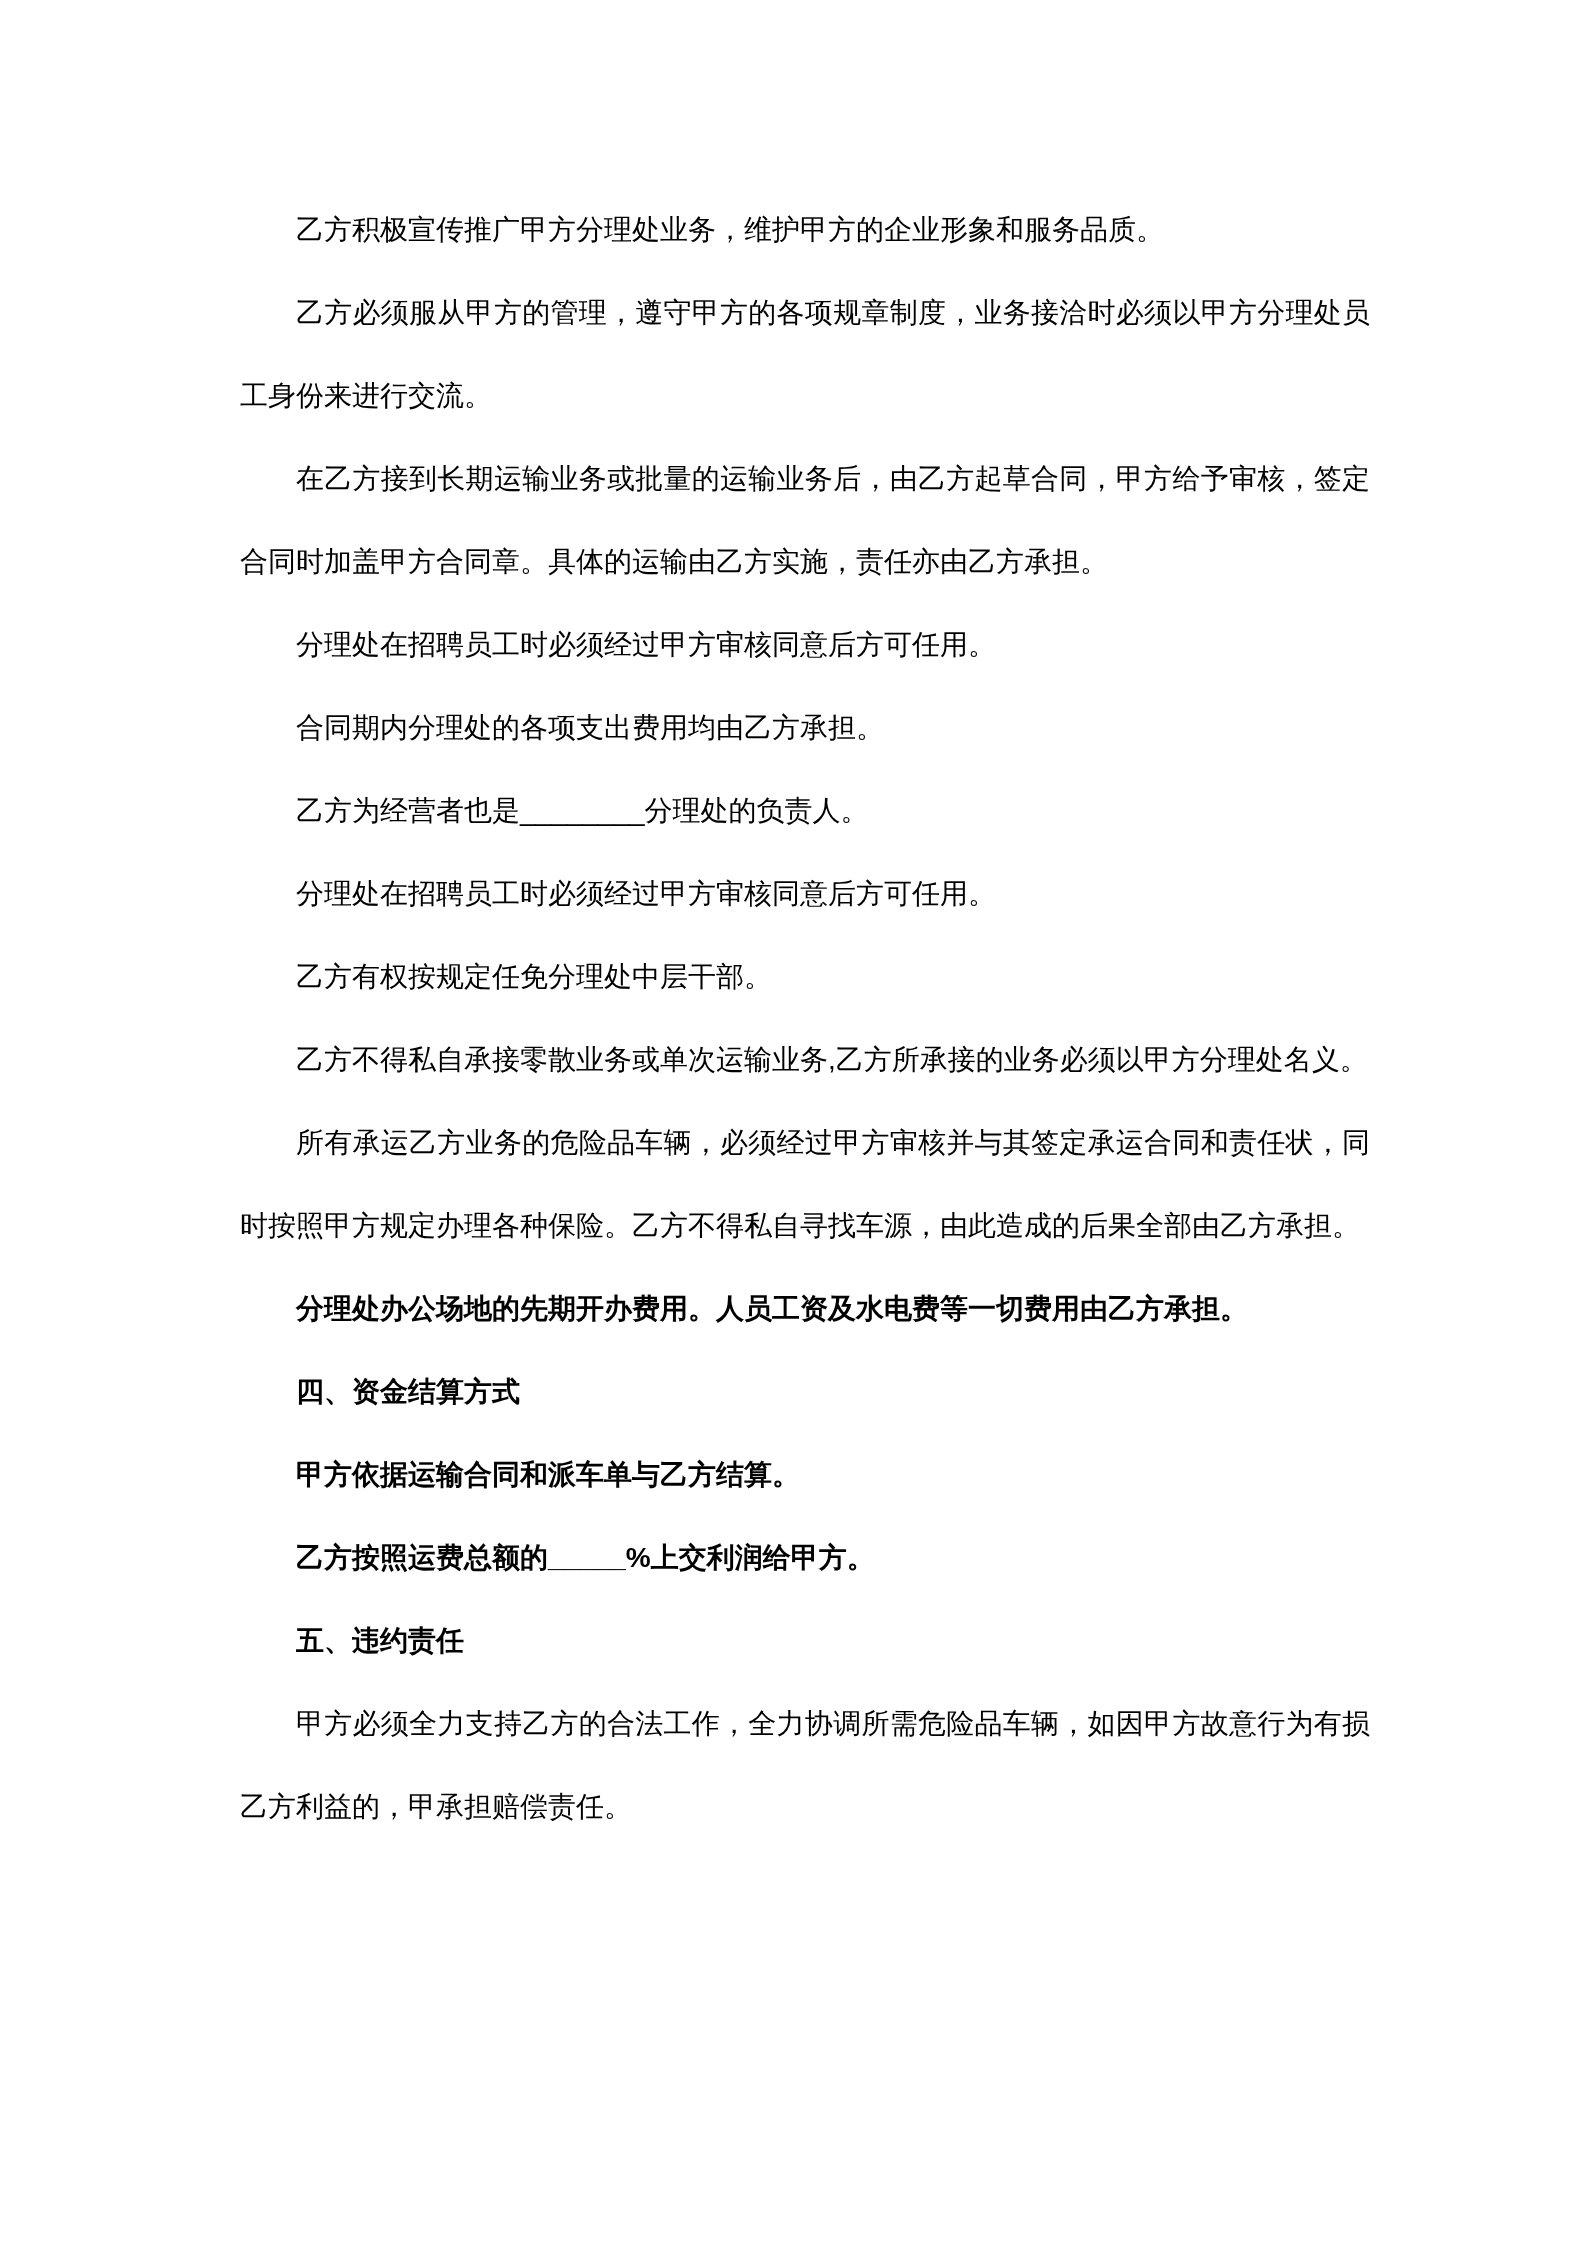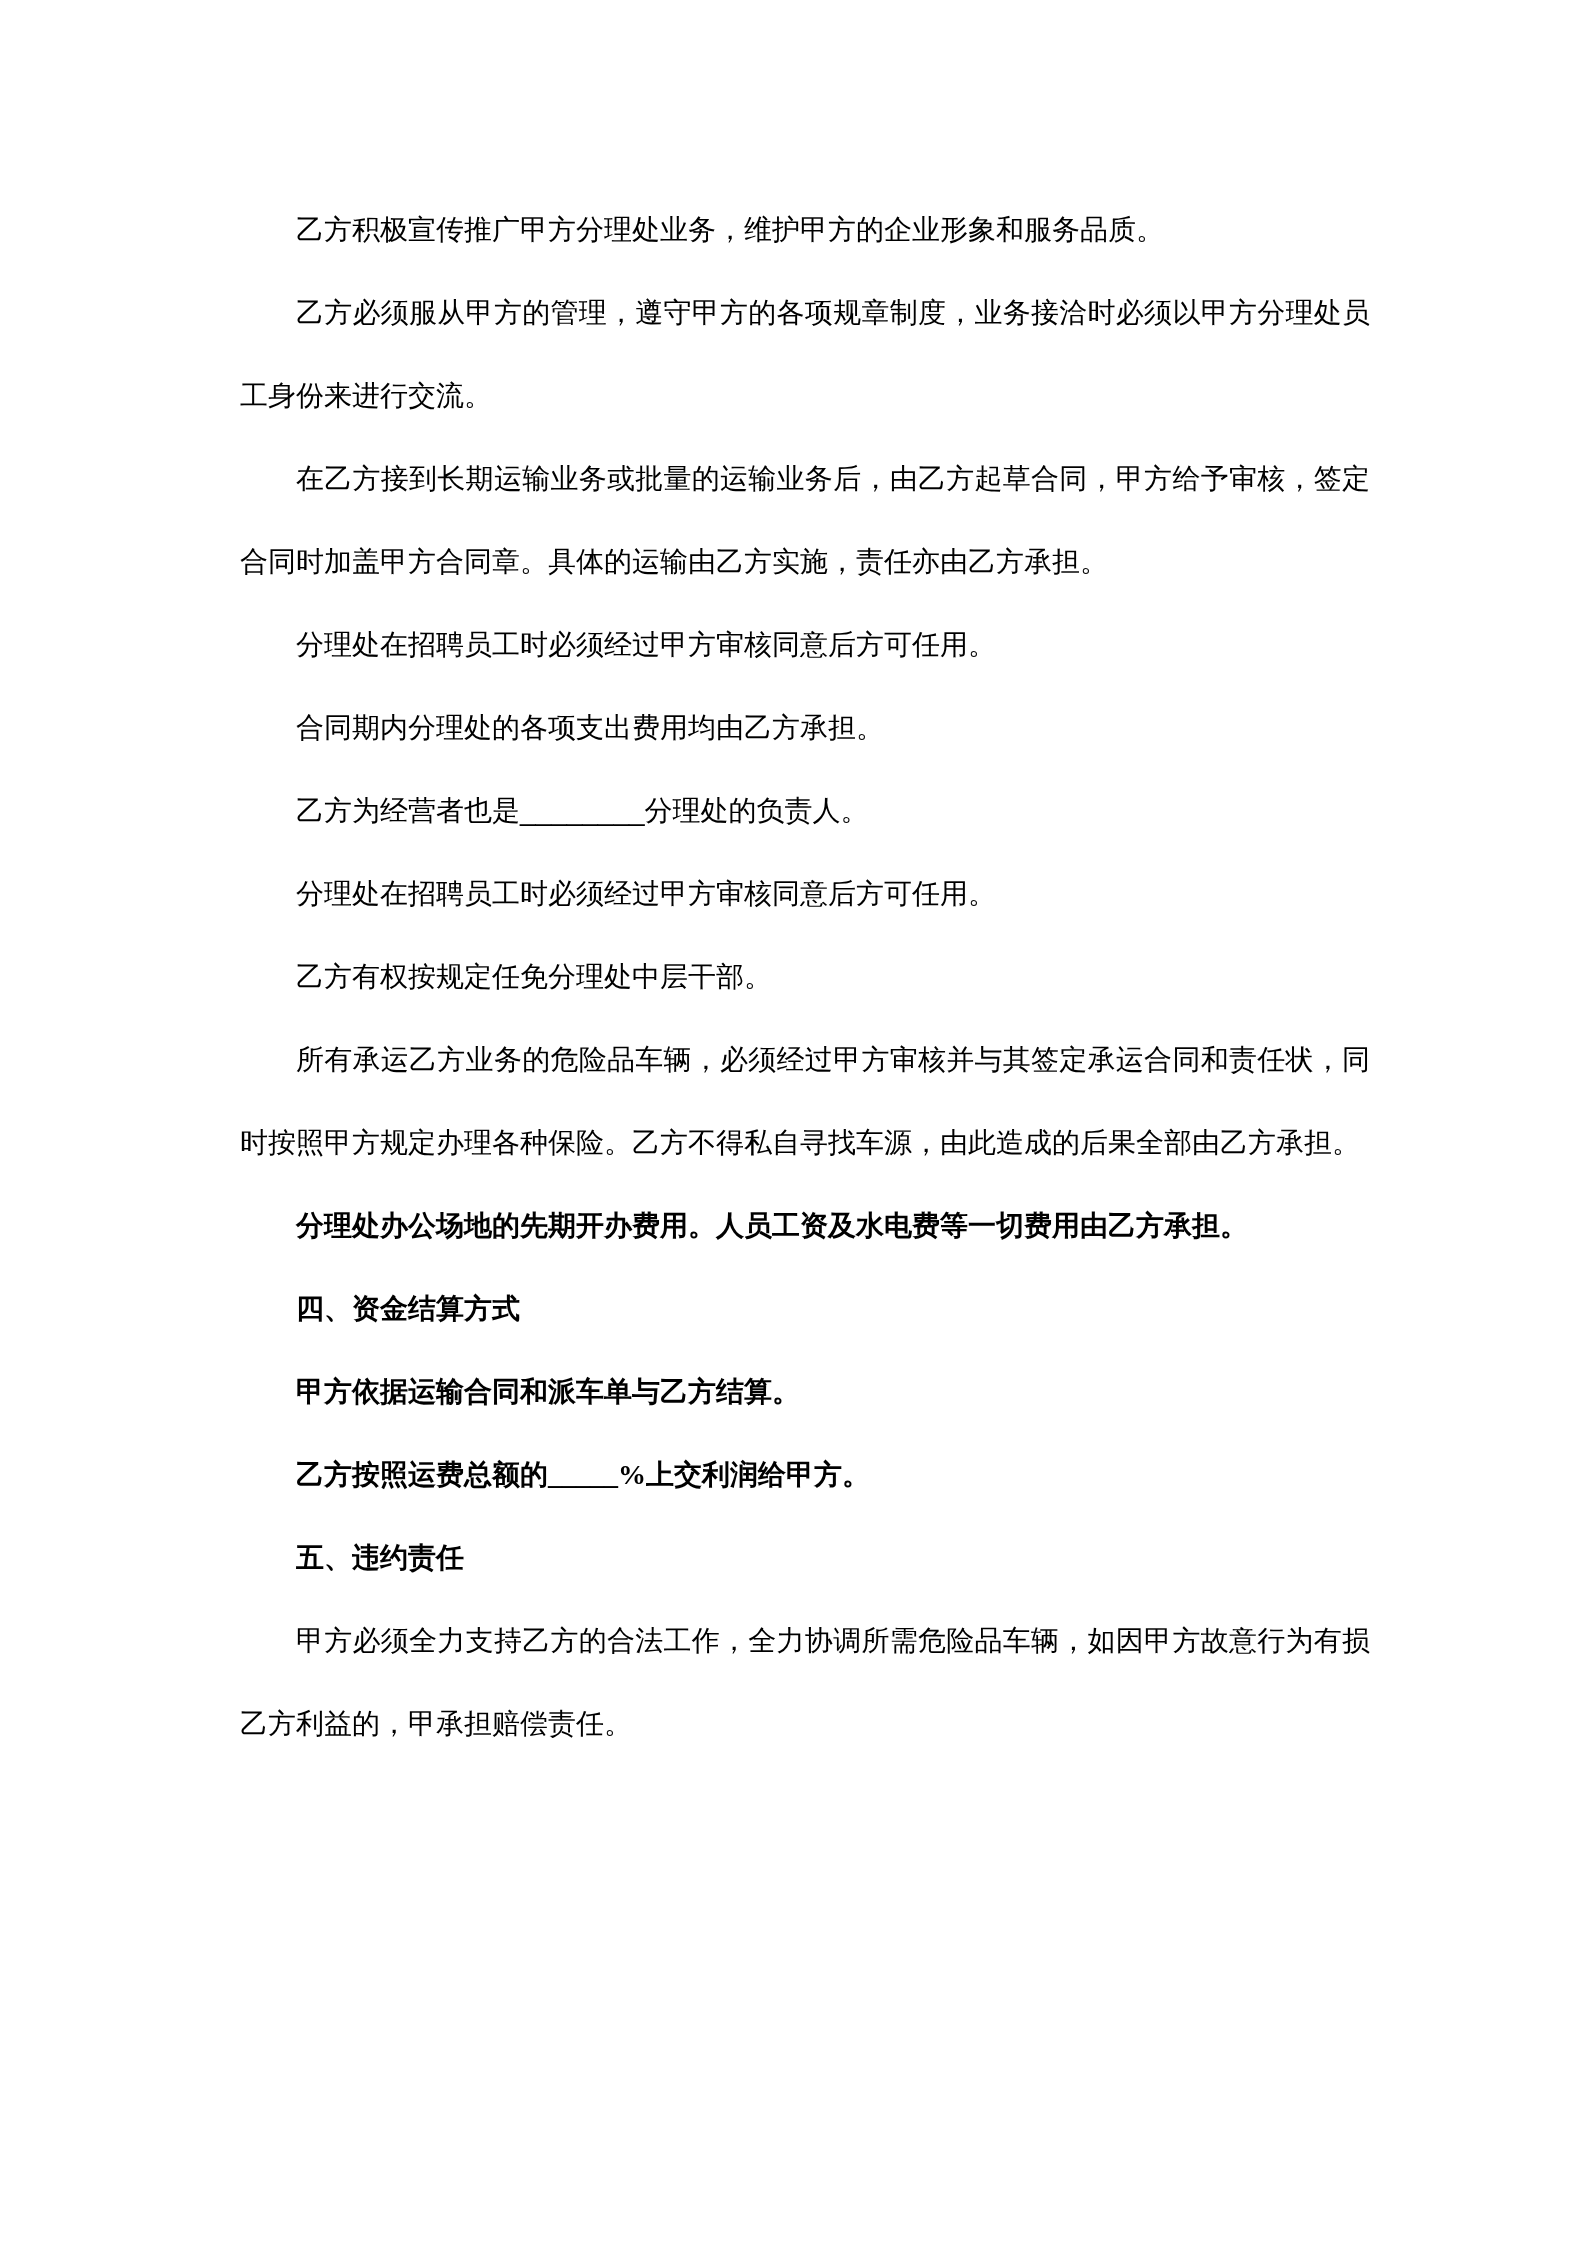--- a/index.html
+++ b/index.html
@@ -28,36 +28,36 @@
     color: #000000;
     text-align: justify;
     text-justify: inter-ideograph;
     text-indent: 2em;
     word-break: normal;
     font-weight: 400;
   }
   .doc-body p.bold,
   .doc-body p.heading {
     font-weight: 700;
-    font-family: Liberation Serif, serif;
   }
 </style>
 </head>
 <body>
 
 <div class="page">
   <div class="doc-body">
       <p class="normal">乙方积极宣传推广甲方分理处业务，维护甲方的企业形象和服务品质。</p>
       <p class="normal">乙方必须服从甲方的管理，遵守甲方的各项规章制度，业务接洽时必须以甲方分理处员工身份来进行交流。</p>
       <p class="normal">在乙方接到长期运输业务或批量的运输业务后，由乙方起草合同，甲方给予审核，签定合同时加盖甲方合同章。具体的运输由乙方实施，责任亦由乙方承担。</p>
       <p class="normal">分理处在招聘员工时必须经过甲方审核同意后方可任用。</p>
       <p class="normal">合同期内分理处的各项支出费用均由乙方承担。</p>
       <p class="normal">乙方为经营者也是________分理处的负责人。</p>
       <p class="normal">分理处在招聘员工时必须经过甲方审核同意后方可任用。</p>
       <p class="normal">乙方有权按规定任免分理处中层干部。</p>
+      <p class="normal">乙方不得私自承接零散业务或单次运输业务,乙方所承接的业务必须以甲方分理处名义。</p>
       <p class="normal">所有承运乙方业务的危险品车辆，必须经过甲方审核并与其签定承运合同和责任状，同时按照甲方规定办理各种保险。乙方不得私自寻找车源，由此造成的后果全部由乙方承担。</p>
       <p class="bold">分理处办公场地的先期开办费用。人员工资及水电费等一切费用由乙方承担。</p>
       <p class="heading">四、资金结算方式</p>
       <p class="bold">甲方依据运输合同和派车单与乙方结算。</p>
       <p class="bold">乙方按照运费总额的_____%上交利润给甲方。</p>
       <p class="heading">五、违约责任</p>
       <p class="normal">甲方必须全力支持乙方的合法工作，全力协调所需危险品车辆，如因甲方故意行为有损乙方利益的，甲承担赔偿责任。</p>
     </div>
 </div>
 

